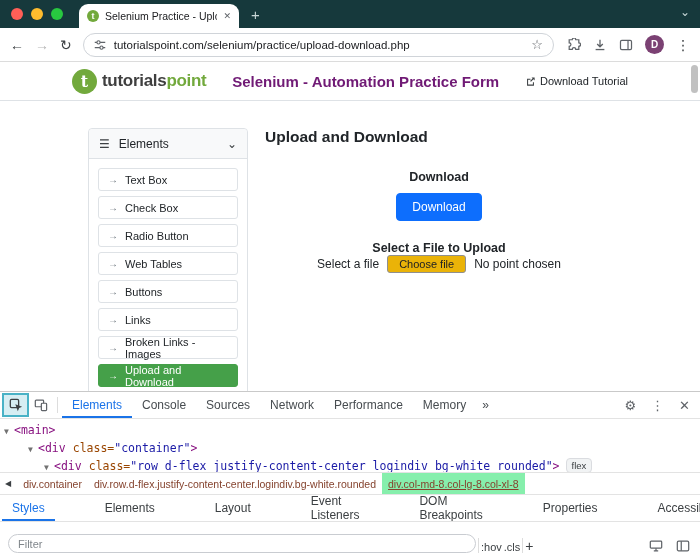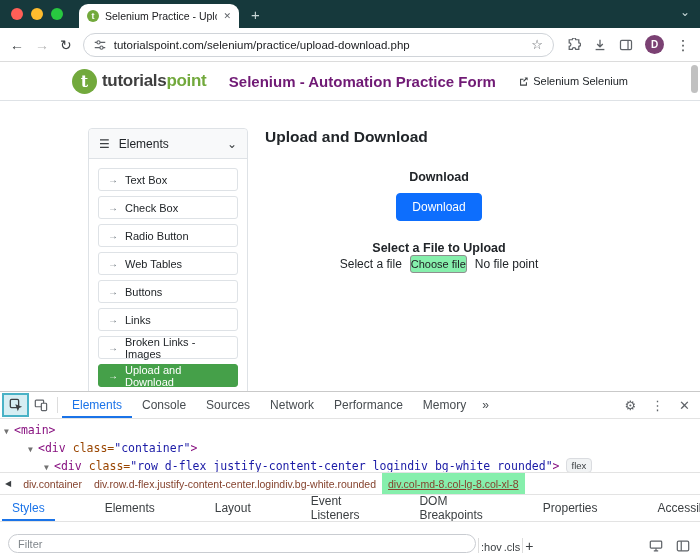--- a/index.html
+++ b/index.html
@@ -53,21 +53,21 @@
   .s-item.active { background:#45a049; border-color:#45a049; color:#fff; }
   .s-item.active .s-arrow { color:#fff; }
 
   .main-content { position:absolute; left:265px; top:66px; width:348px; }
   .main-title { font-size:15.5px; font-weight:bold; color:#212529; }
   .center-col { text-align:center; }
   .dl-heading { margin-top:24px; font-size:12.5px; font-weight:bold; color:#212529; }
   .dl-button { margin-top:9px; display:inline-block; background:#0d6efd; color:#fff; font-size:12px; padding:6px 15px; border:1px solid #0d6efd; border-radius:4px; font-family:"Liberation Sans", sans-serif; }
   .up-heading { margin-top:20px; font-size:12.5px; font-weight:bold; color:#212529; }
   .file-row { display:flex; align-items:center; justify-content:center; gap:8px; font-size:12px; color:#212529; }
-  .choose-btn { font-size:11px; color:#202124; background:#86efac; border:1px solid #8f8f8f; border-radius:3px; padding:2px 0; font-family:"Liberation Sans", sans-serif; }
+  .choose-btn { font-size:11px; color:#202124; background:#eab308; border:1px solid #8f8f8f; border-radius:3px; padding:2px 11px; font-family:"Liberation Sans", sans-serif; }
 
   
   .devtools { position:absolute; top:391px; left:0; right:0; bottom:0; background:#fff; border-top:1px solid #c9c9c9; display:flex; flex-direction:column; }
   .dt-toolbar { height:27px; flex:none; display:flex; align-items:center; border-bottom:1px solid #e3e3e3; padding-right:10px; }
   .inspect-wrap { width:27px; height:24px; margin-left:2px; border:2px solid #49b2c6; background:#d6eef3; display:flex; align-items:center; justify-content:center; flex:none; }
   .dt-tool { width:24px; height:24px; display:flex; align-items:center; justify-content:center; flex:none; }
   .dt-sep { width:1px; height:16px; background:#ddd; margin:0 4px; flex:none; }
   .dt-tabs { display:flex; height:100%; }
   .dt-tab { padding:0 10px; font-size:12px; color:#474c50; display:flex; align-items:center; }
   .dt-tab.active { color:#1a73e8; box-shadow:inset 0 -2px 0 #1a73e8; }
@@ -168,21 +168,21 @@
         <span class="logo-text"><span>tutorials</span><span class="accent">point</span></span>
       </div>
       <div class="header-title">Selenium - Automation Practice Form</div>
       <div class="header-link">
         <span class="svgicon">
           <svg width="11" height="11" viewBox="0 0 16 16">
               <path d="M3 4h5v1.5H4.5v7h7V9H13v5H3z" fill="#3c4043"></path>
               <path d="M9.5 2H14v4.5l-1.7-1.7-3.6 3.6-1.3-1.3 3.6-3.6z" fill="#3c4043"></path>
             </svg>
         </span>
-        <span>Selenium Selenium</span>
+        <span>Download Tutorial</span>
       </div>
     </div>
     <div class="page-divider"></div>
 
     <div class="sidebar-card">
       <div class="sidebar-head">
         <span class="burger">☰</span>
         <span class="s-title">Elements</span>
         <span class="chev">⌄</span>
       </div>
@@ -224,21 +224,21 @@
 
     <div class="main-content">
       <div class="main-title">Upload and Download</div>
       <div class="center-col">
         <div class="dl-heading">Download</div>
         <button class="dl-button">Download</button>
         <div class="up-heading">Select a File to Upload</div>
         <div class="file-row">
           <span>Select a file</span>
           <button class="choose-btn">Choose file</button>
-          <span>No file point</span>
+          <span>No point chosen</span>
         </div>
       </div>
     </div>
   </div>
 
   <div class="devtools">
 
     <div class="dt-toolbar">
       <div class="inspect-wrap">
         <span class="svgicon">

